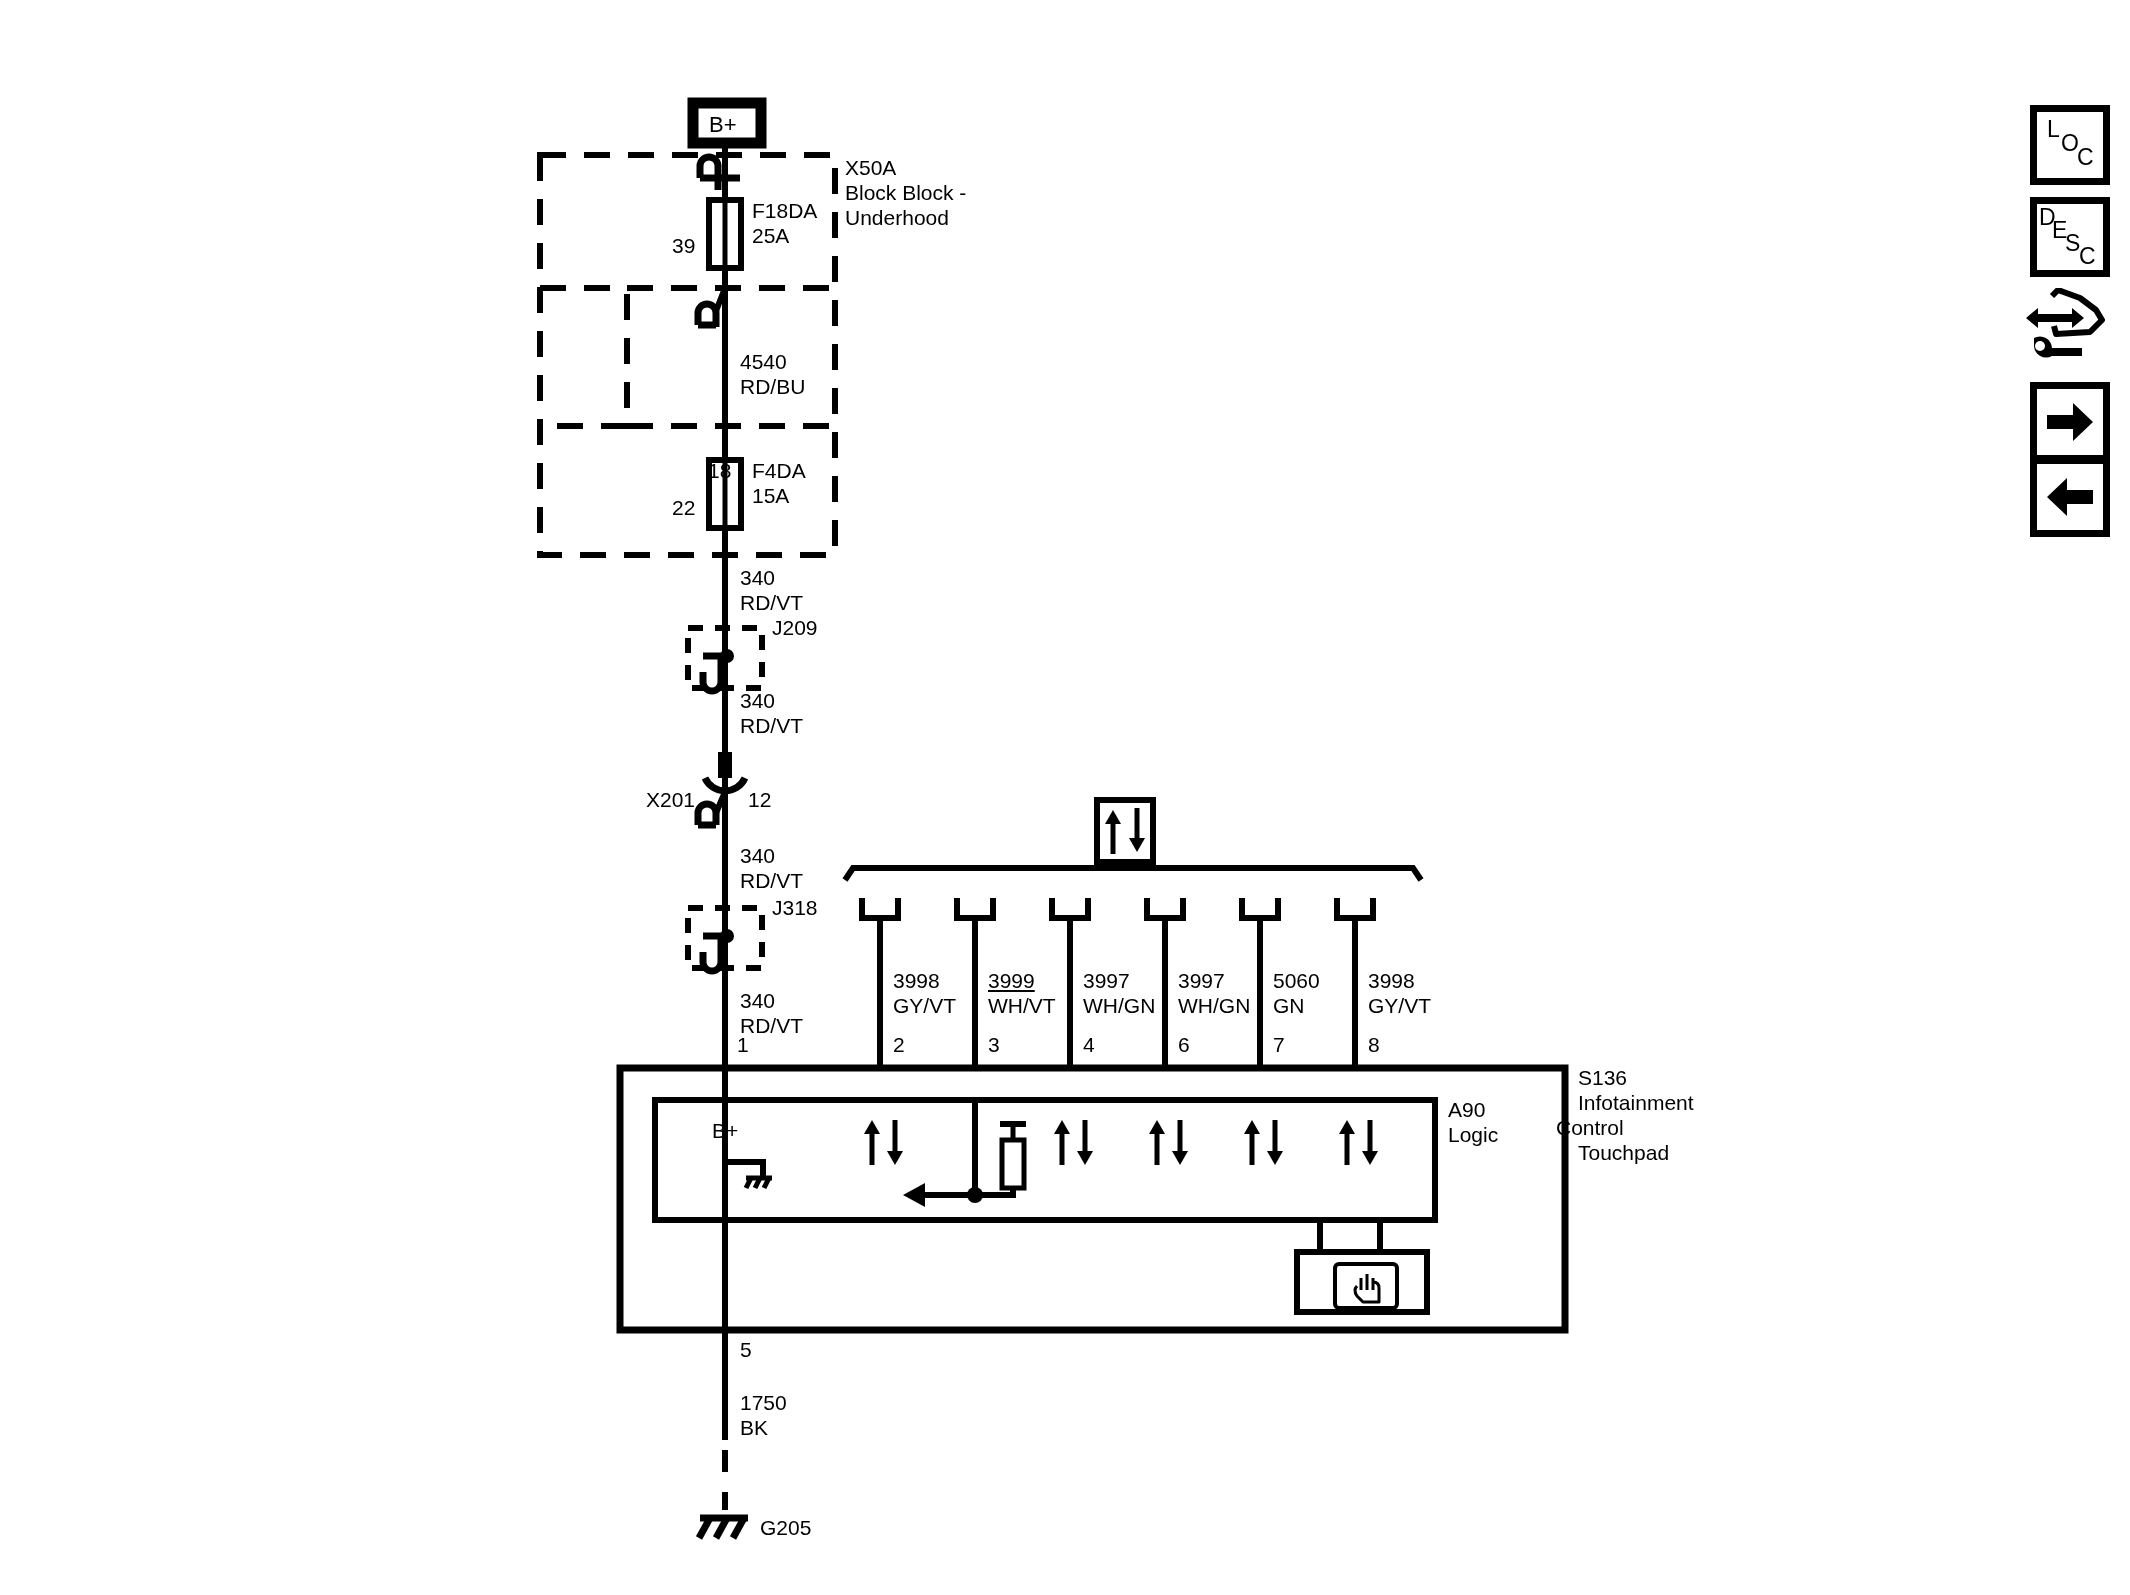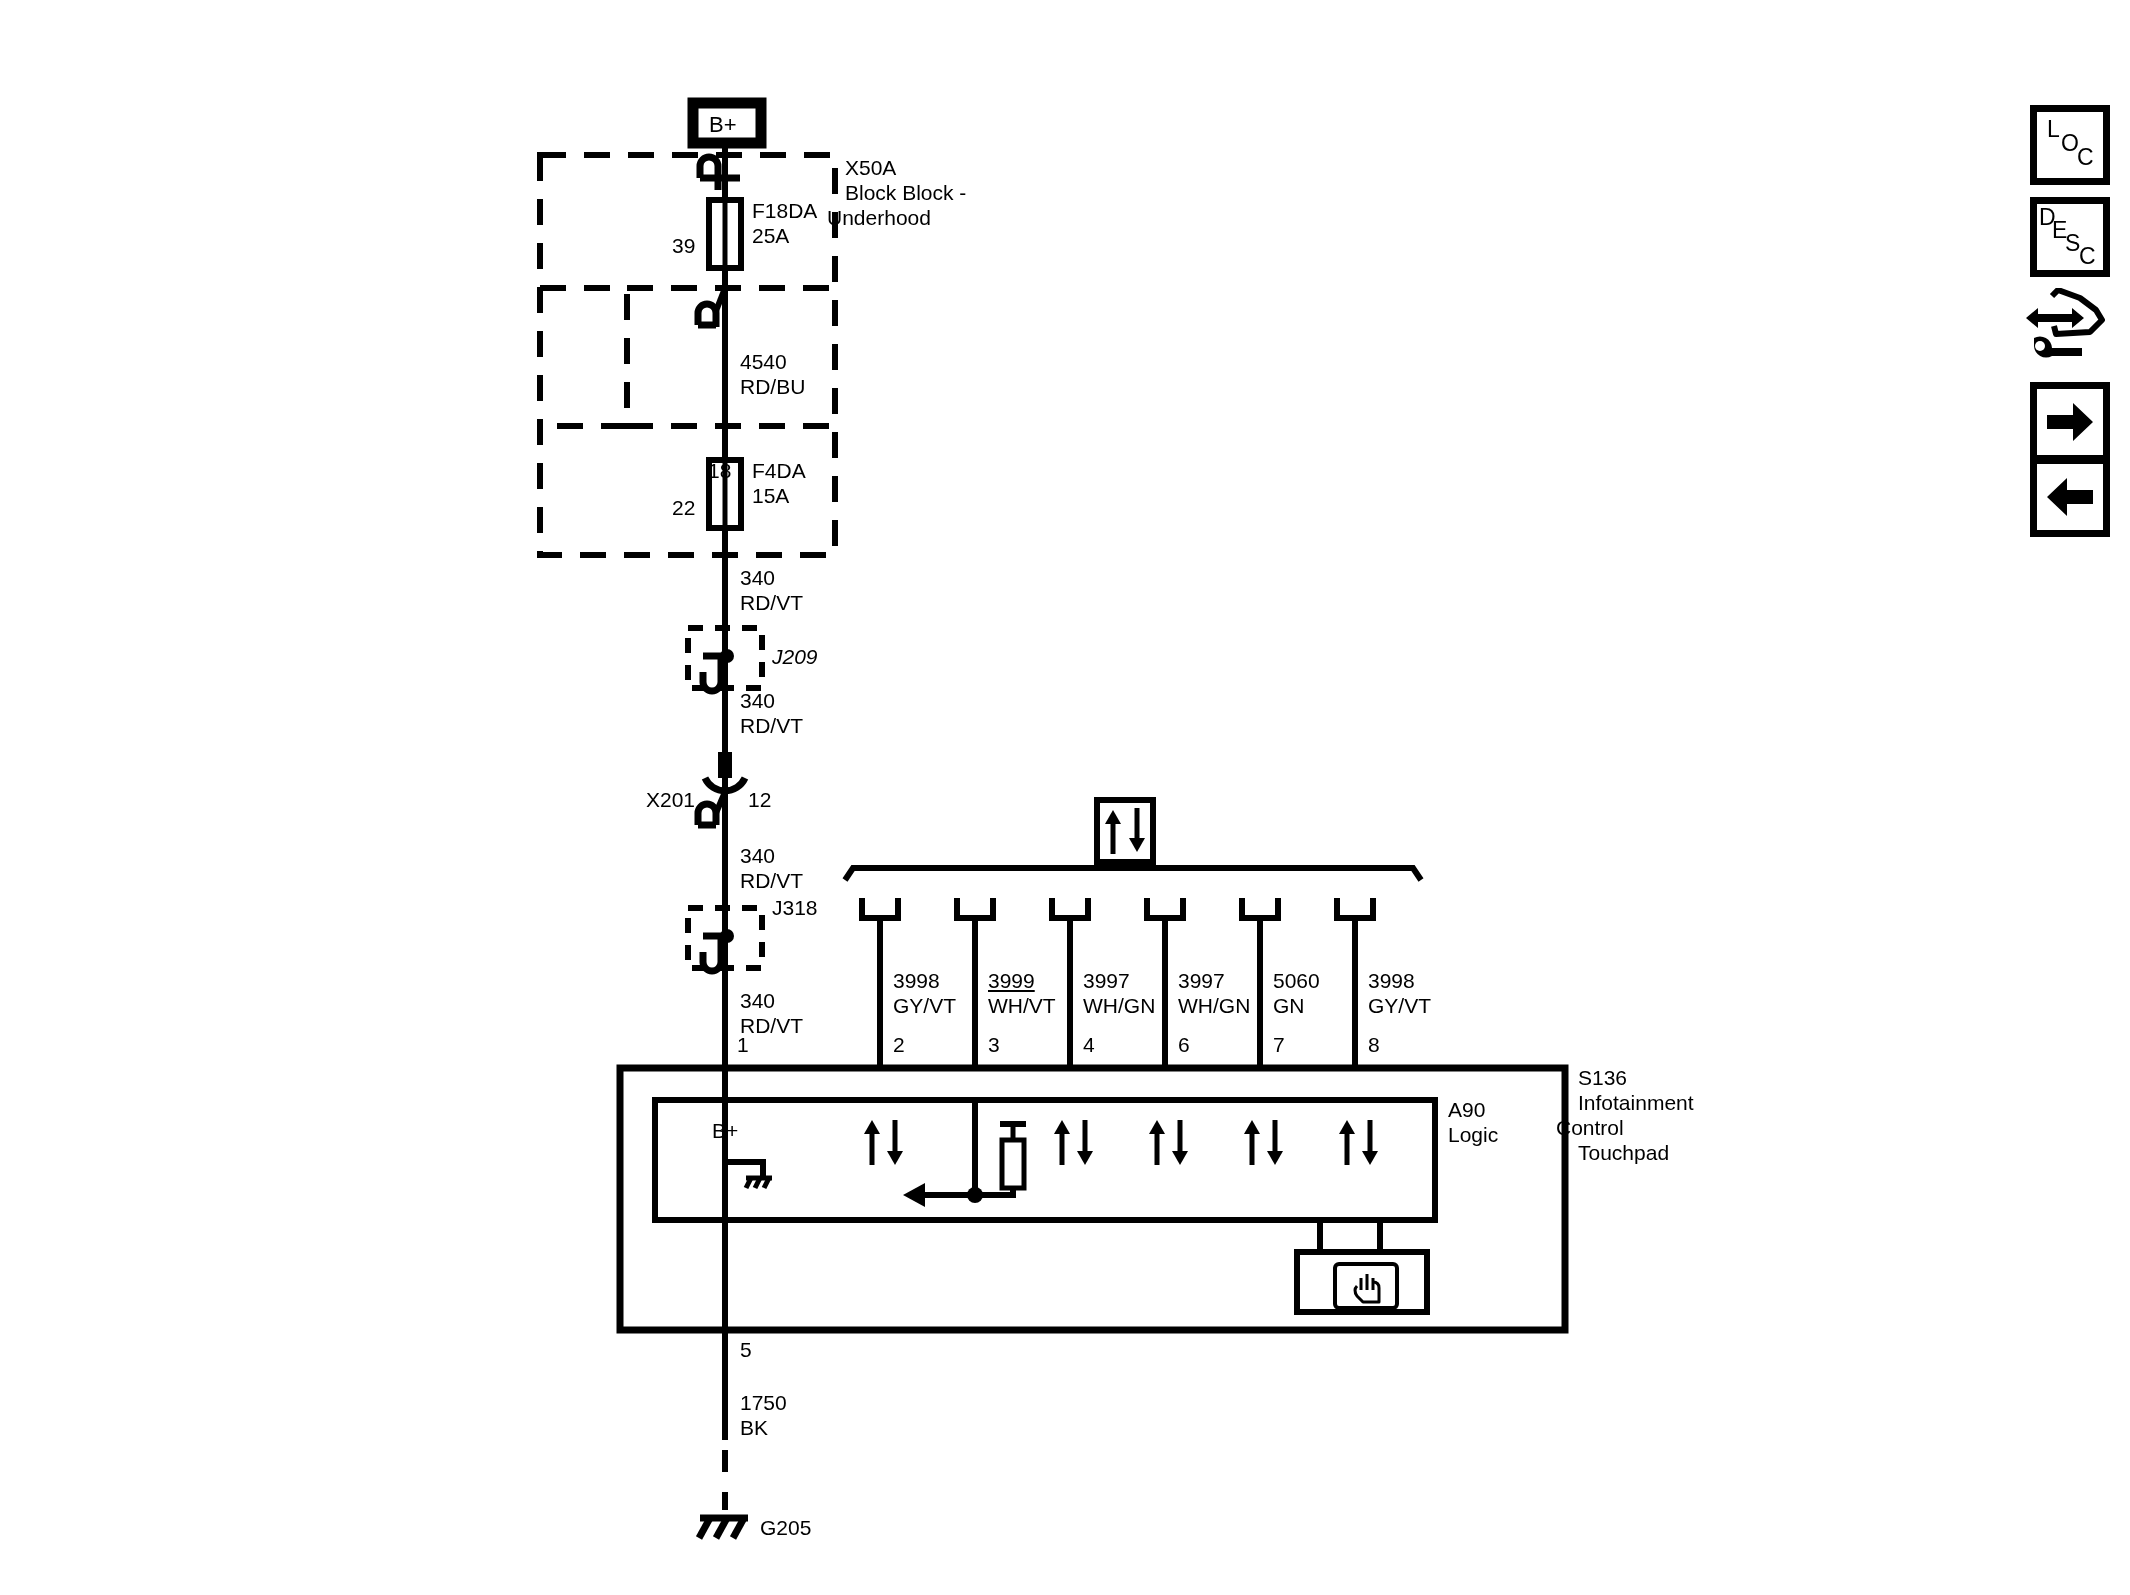--- a/index.html
+++ b/index.html
@@ -160,38 +160,38 @@
       <line x1="727" y1="1518" x2="716" y2="1538"></line>
       <line x1="744" y1="1518" x2="733" y2="1538"></line>
     </g>
   </g>
 </svg>
 
 <div class="lbl" style="left:709px;top:112px;font-size:22px;">B+</div>
 
 <div class="lbl" style="left:845px;top:155px;">X50A</div>
 <div class="lbl" style="left:845px;top:180px;">Block Block -</div>
-<div class="lbl" style="left:827px;top:205px;text-align:center;">Underhood</div>
+<div class="lbl" style="left:845px;top:205px;text-align:center;">Underhood</div>
 
 <div class="lbl" style="left:752px;top:198px;">F18DA</div>
 <div class="lbl" style="left:752px;top:223px;">25A</div>
 <div class="lbl" style="left:672px;top:233px;">39</div>
 
 <div class="lbl" style="left:740px;top:349px;">4540</div>
 <div class="lbl" style="left:740px;top:374px;">RD/BU</div>
 
 <div class="lbl" style="left:752px;top:458px;">F4DA</div>
 <div class="lbl" style="left:752px;top:483px;">15A</div>
 <div class="lbl" style="left:672px;top:458px;margin-left:36px;">18</div>
 <div class="lbl" style="left:672px;top:495px;">22</div>
 
 <div class="lbl" style="left:740px;top:565px;">340</div>
 <div class="lbl" style="left:740px;top:590px;">RD/VT</div>
 
-<div class="lbl" style="left:772px;top:644px;font-style:italic;">J209</div>
+<div class="lbl" style="left:772px;top:615px;">J209</div>
 
 <div class="lbl" style="left:740px;top:688px;">340</div>
 <div class="lbl" style="left:740px;top:713px;">RD/VT</div>
 
 <div class="lbl" style="left:646px;top:787px;">X201</div>
 <div class="lbl" style="left:748px;top:787px;">12</div>
 
 <div class="lbl" style="left:740px;top:843px;">340</div>
 <div class="lbl" style="left:740px;top:868px;">RD/VT</div>
 

